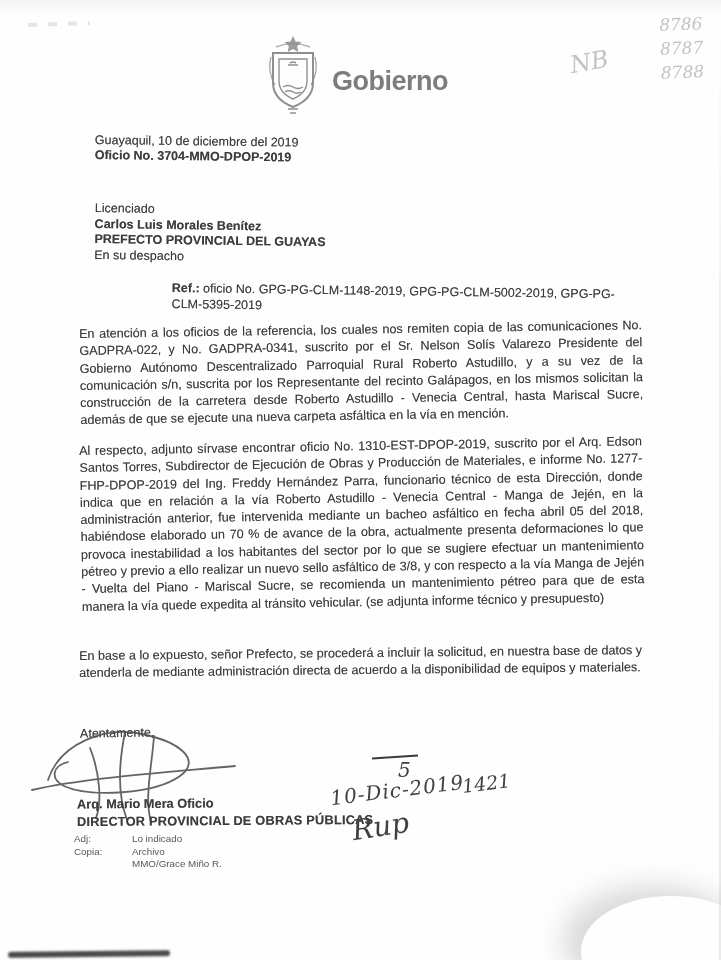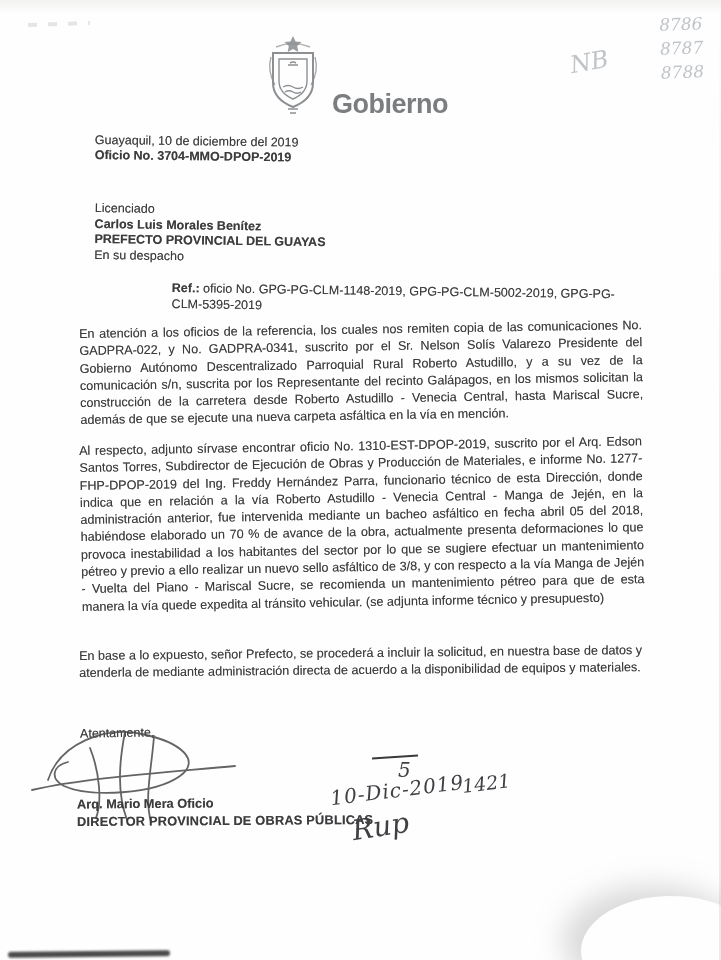--- a/index.html
+++ b/index.html
@@ -10,21 +10,21 @@
   }
   .page::before{
     content:"";position:absolute;left:0;top:0;width:100%;height:14px;
     background:linear-gradient(#f2f2f1,rgba(255,255,255,0));pointer-events:none;
   }
   .abs{position:absolute;}
   .scan{text-shadow:0 0 .5px rgba(60,60,60,.55);}
   .b{font-weight:bold;}
 
   
-  .logo-wrap{left:264px;top:33px;display:flex;align-items:flex-end;}
+  .logo-wrap{left:264px;top:33px;display:flex;align-items:center;}
   .org-name{
     margin-left:10px;margin-top:11px;font-weight:bold;color:#7b7e81;
     font-size:27px;line-height:26px;letter-spacing:-.5px;
   }
 
   
   .pencil{color:#c0c4c8;font-family:"DejaVu Serif",serif;font-style:italic;}
   .pencil-stack{right:18px;top:12px;text-align:right;font-size:17px;line-height:24px;transform:rotate(-2deg);}
   .pencil-nb{right:112px;top:48px;font-size:24px;transform:rotate(-10deg);}
   .pencil-dashes{left:28px;top:22px;width:62px;height:4px;
@@ -137,20 +137,34 @@
       <path d="M95 14 C 90 40, 86 72, 97 102"></path>
       <path d="M124 18 C 122 48, 114 80, 121 104"></path>
       <path d="M2 72 C 55 60, 130 55, 205 48"></path>
       <path d="M60 30 C 70 55, 72 85, 66 100"></path>
     </g>
   </svg>
 
   <div class="abs scan b signer-name">Arq. Mario Mera Oficio</div>
   <div class="abs scan b signer-title">DIRECTOR PROVINCIAL DE OBRAS PÚBLICAS</div>
 
+  <div class="abs annex">
+    <div class="row">
+      <span class="lbl">Adj:</span>
+      <span>Lo indicado</span>
+    </div>
+    <div class="row">
+      <span class="lbl">Copia:</span>
+      <span>Archivo</span>
+    </div>
+    <div class="row">
+      <span class="lbl"></span>
+      <span>MMO/Grace Miño R.</span>
+    </div>
+  </div>
 
   <div class="abs rc-line"></div>
   <div class="abs hand rc-num">5</div>
   <div class="abs hand rc-date">10-Dic-2019</div>
   <div class="abs hand rc-time">1421</div>
   <div class="abs hand rc-init">Rup</div>
 
 </div>
 
 </body></html>

